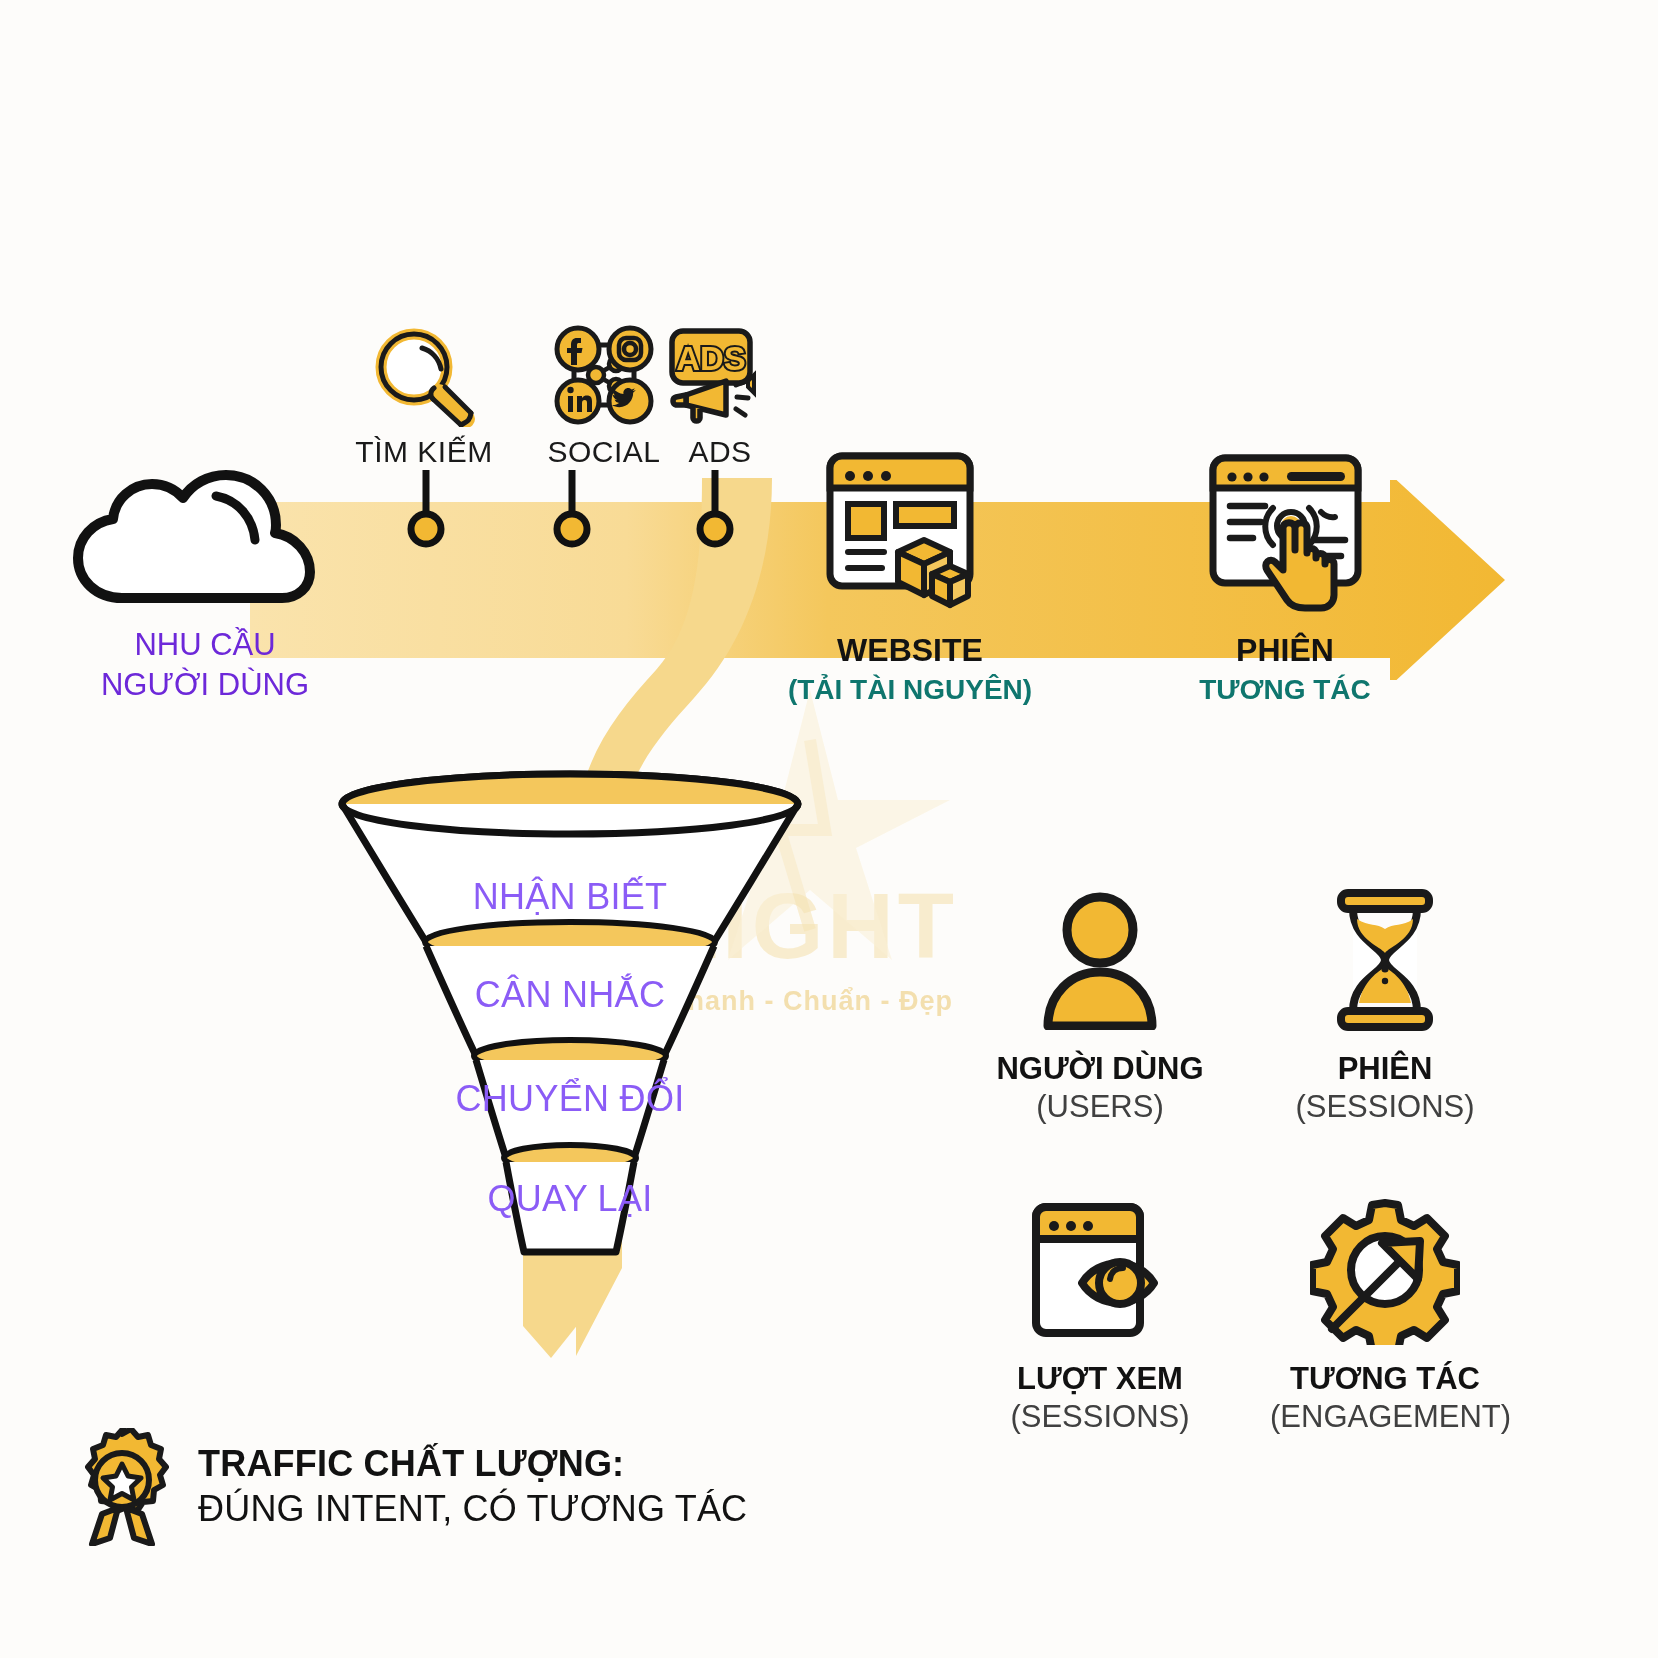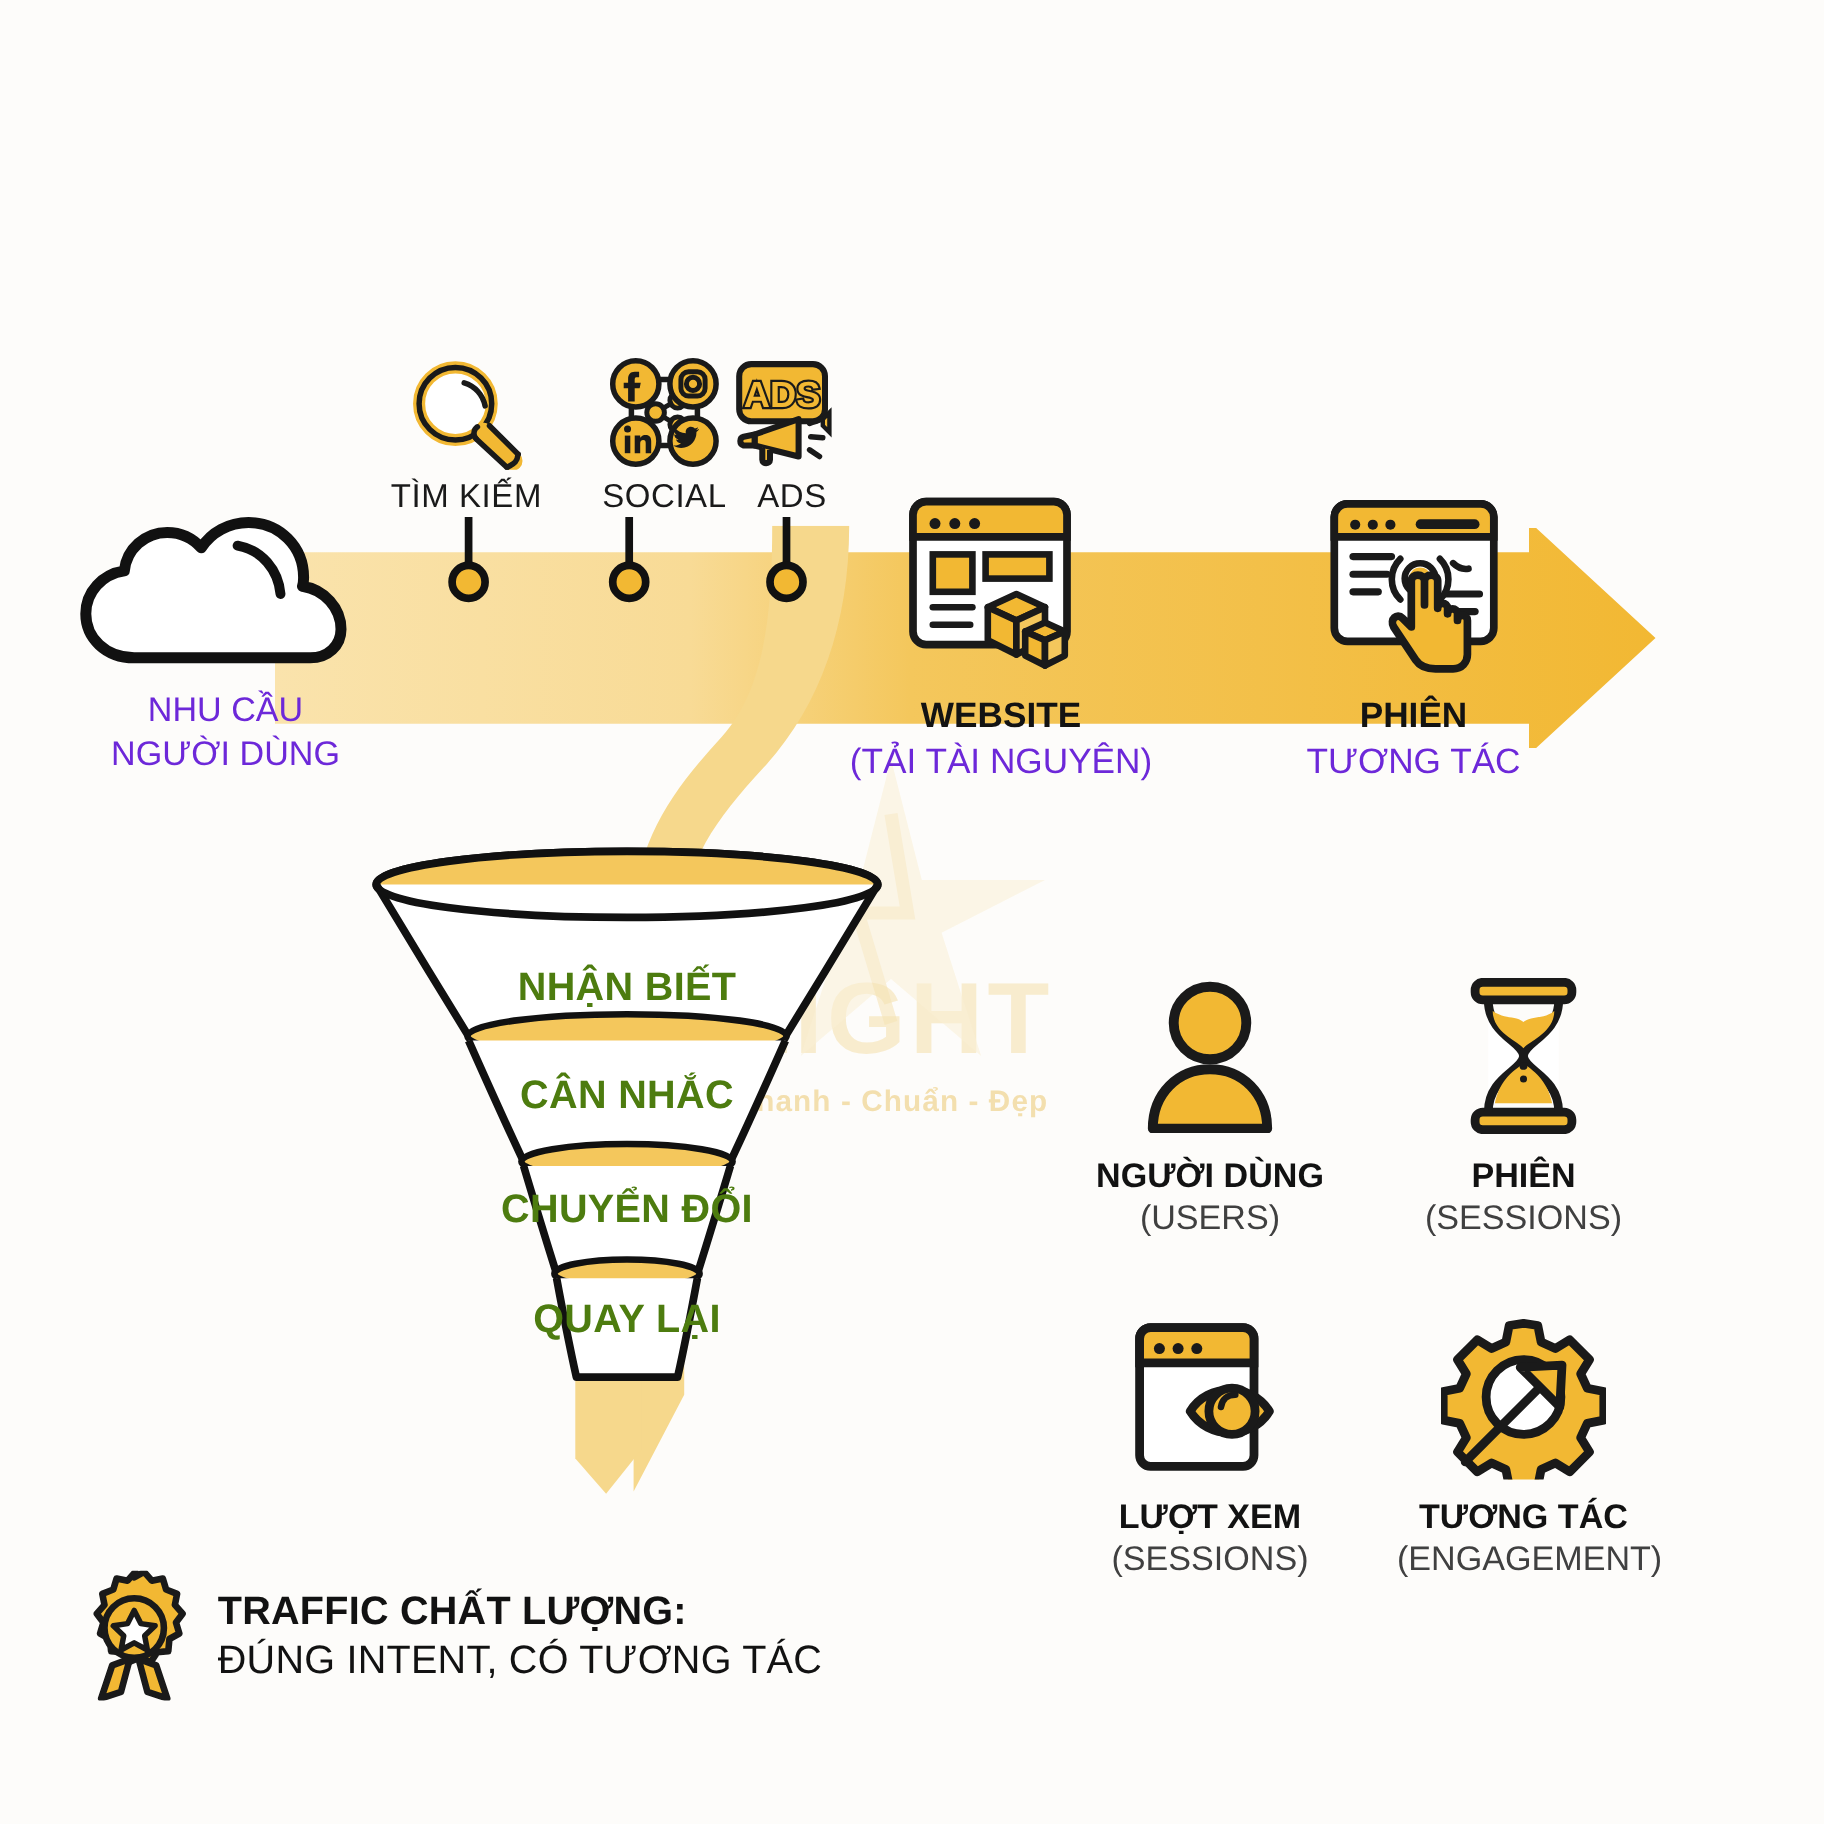--- a/index.html
+++ b/index.html
@@ -59,28 +59,28 @@
     margin-top:8px;font-size:30px;font-weight:400;color:#1a1a1a;letter-spacing:.5px;white-space:nowrap;
   }
   .connector{position:absolute;z-index:5;}
 
   
   .node{position:absolute;z-index:6;text-align:center;}
   .node .n-label{
     font-size:32px;font-weight:700;color:#131313;line-height:1.3;white-space:nowrap;
   }
   .node .n-sub{
-    font-size:32px;font-weight:400;color:#6d28d9;line-height:1.3;white-space:nowrap;
+    font-size:28px;font-weight:700;color:#0f766e;line-height:1.3;white-space:nowrap;
   }
 
   
   #funnel{left:330px;top:770px;width:480px;height:580px;z-index:4;}
   .funnel-label{
     position:absolute;z-index:7;width:480px;left:330px;text-align:center;
-    font-size:36px;font-weight:700;color:#4d7c0f;letter-spacing:.3px;
+    font-size:36px;font-weight:400;color:#8b5cf6;letter-spacing:.3px;
   }
 
   
   #metrics{left:985px;top:880px;width:540px;z-index:5;}
   .metric{position:absolute;text-align:center;width:230px;}
   .metric .m-icon{height:160px;display:flex;align-items:center;justify-content:center;}
   .metric .m-name{
     margin-top:10px;font-size:31px;font-weight:700;color:#121212;white-space:nowrap;line-height:1.22;
   }
   .metric .m-en{

